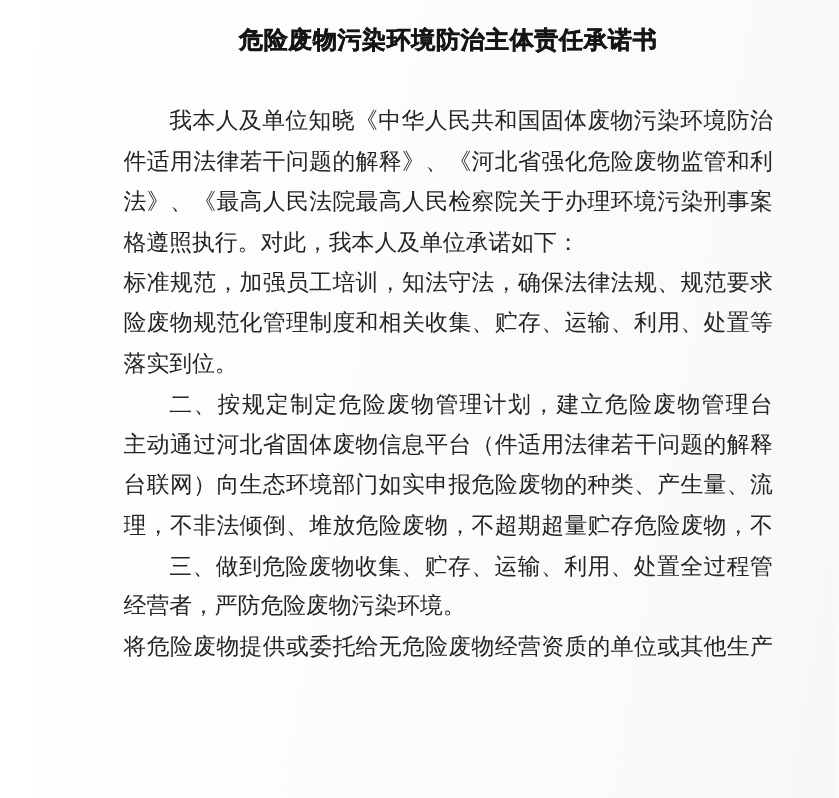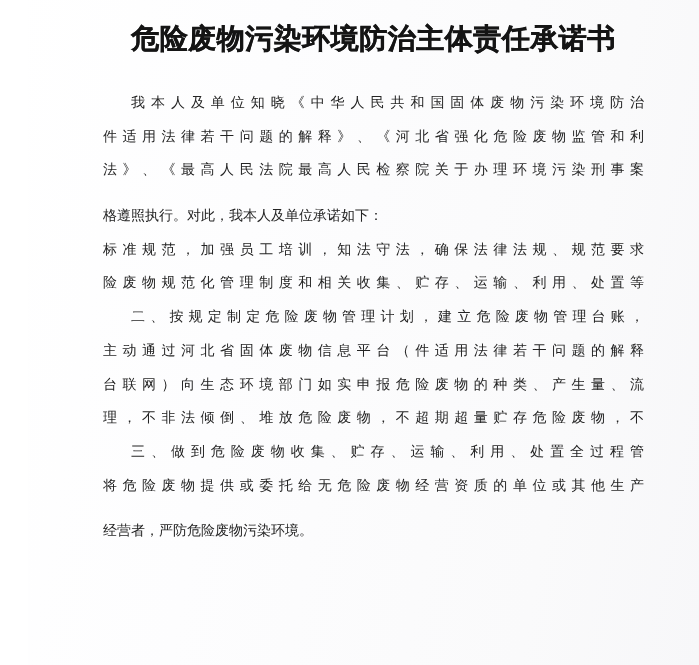--- a/index.html
+++ b/index.html
@@ -23,53 +23,53 @@
     width: 28px; height: 665px;
     background: #ffffff;
   }
   .doc-title {
     position: absolute;
     top: 20px;
     left: 103px;
     width: 541px;
     margin: 0;
     text-align: center;
-    font-size: 28px;
+    font-size: 20px;
     font-weight: bold;
     letter-spacing: 0.5px;
     color: #151515;
     -webkit-text-stroke: 0.4px #151515;
   }
   .doc-body {
     position: absolute;
     top: 86px;
     left: 103px;
     width: 541px;
   }
   .para {
     margin: 0;
     padding: 0;
   }
   .line {
     display: block;
-    font-size: 14px;
+    font-size: 19px;
     line-height: 33.7px;
     height: 33.7px;
     text-align: justify;
     text-align-last: justify;
     text-justify: inter-character;
     overflow: hidden;
     color: #242424;
+    font-family: Liberation Mono, monospace;
   }
   .line.first {
     text-indent: 2em;
   }
   .line.last {
     text-align-last: left;
-    margin-top: 12px;
   }
 </style>
 </head>
 <body>
 
 <div class="page">
   <div class="scan-edge"></div>
 
   <h1 class="doc-title">危险废物污染环境防治主体责任承诺书</h1>
 
@@ -78,29 +78,30 @@
     <p class="para">
       <span class="line first">我本人及单位知晓《中华人民共和国固体废物污染环境防治</span>
       <span class="line">件适用法律若干问题的解释》、《河北省强化危险废物监管和利</span>
       <span class="line">法》、《最高人民法院最高人民检察院关于办理环境污染刑事案</span>
       <span class="line last">格遵照执行。对此，我本人及单位承诺如下：</span>
     </p>
 
     <p class="para">
       <span class="line">标准规范，加强员工培训，知法守法，确保法律法规、规范要求</span>
       <span class="line">险废物规范化管理制度和相关收集、贮存、运输、利用、处置等</span>
+      <span class="line last">落实到位。</span>
     </p>
 
     <p class="para">
       <span class="line first">二、按规定制定危险废物管理计划，建立危险废物管理台账，</span>
       <span class="line">主动通过河北省固体废物信息平台（件适用法律若干问题的解释</span>
       <span class="line">台联网）向生态环境部门如实申报危险废物的种类、产生量、流</span>
     </p>
 
     <p class="para">
       <span class="line">理，不非法倾倒、堆放危险废物，不超期超量贮存危险废物，不</span>
       <span class="line first">三、做到危险废物收集、贮存、运输、利用、处置全过程管</span>
+      <span class="line last">经营者，严防危险废物污染环境。</span>
       <span class="line">将危险废物提供或委托给无危险废物经营资质的单位或其他生产</span>
-      <span class="line last">经营者，严防危险废物污染环境。</span>
     </p>
 
   </div>
 </div>
 
 </body></html>

